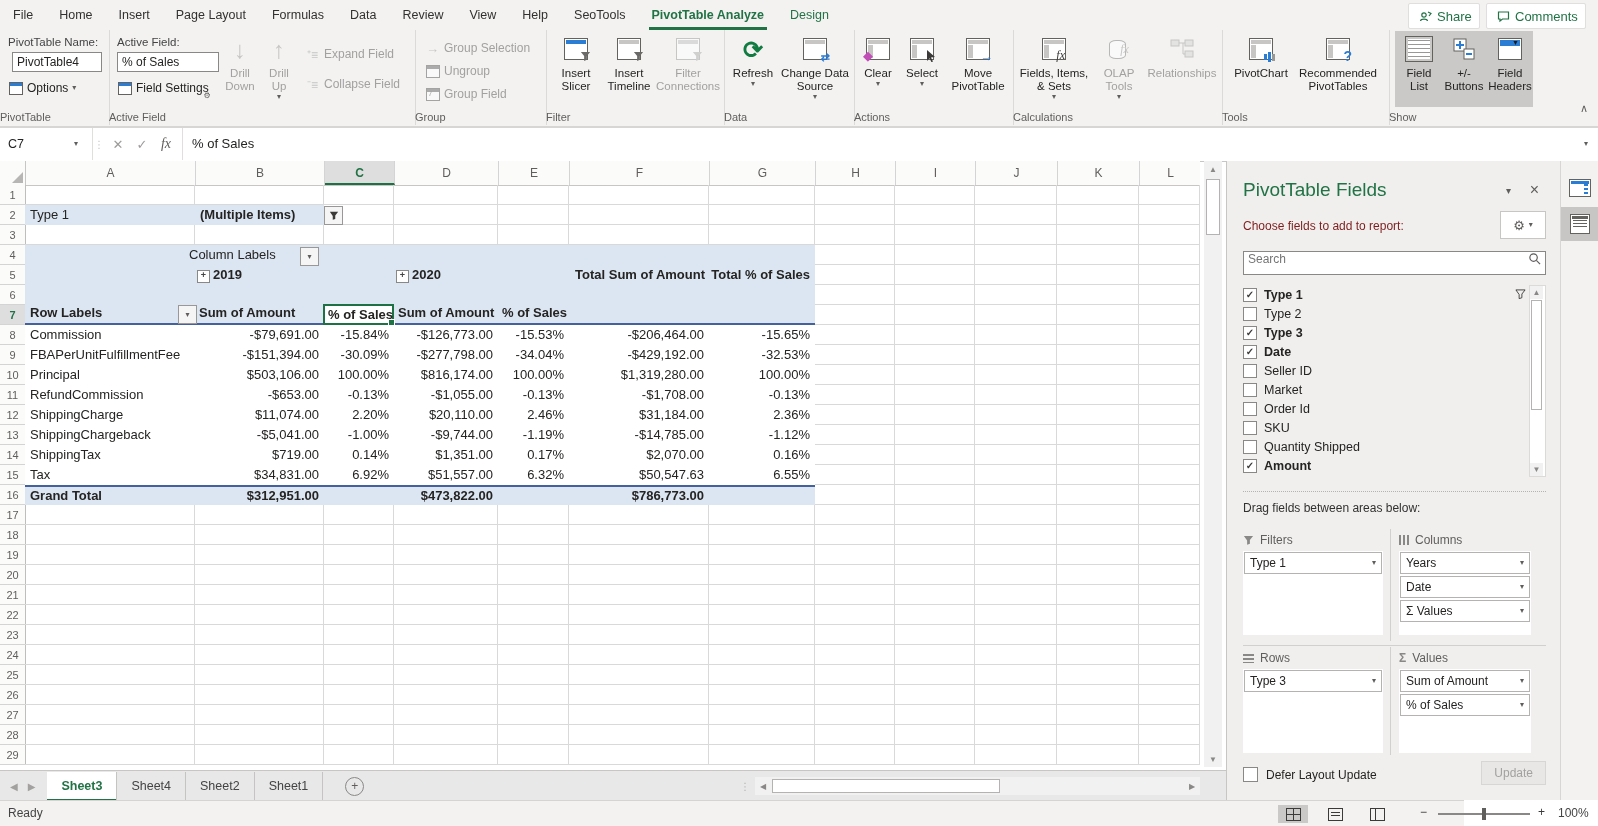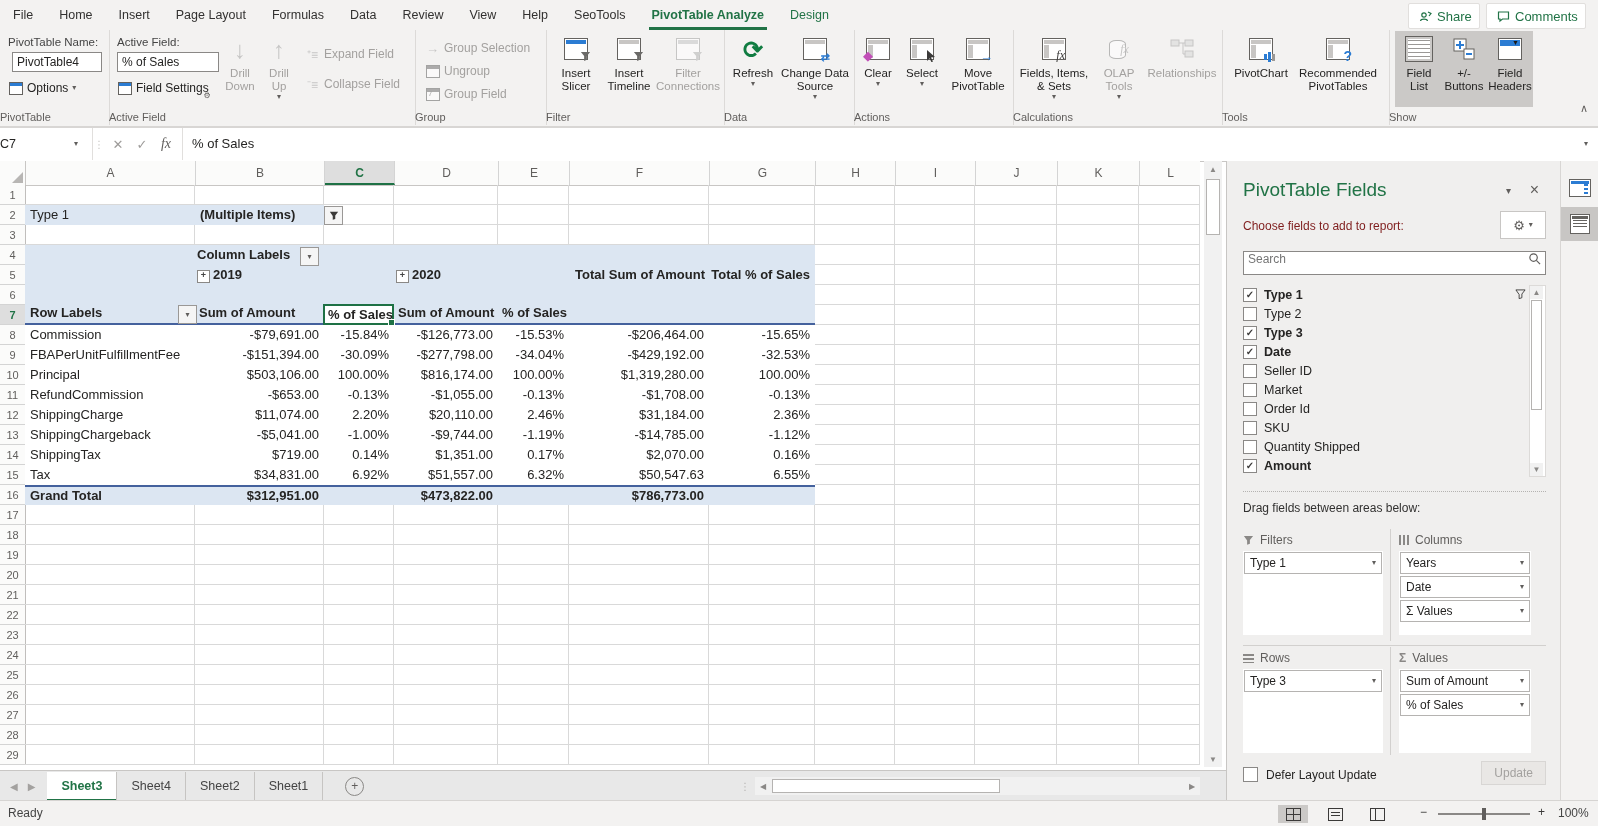--- a/index.html
+++ b/index.html
@@ -74,21 +74,21 @@
   
   .sbar{background:#F1F1F1}
   .sarrow{position:absolute;display:flex;align-items:center;justify-content:center;color:#8A8886;font-size:8px;background:#F1F1F1}
   .sthumb{position:absolute;background:#fff;border:1px solid #B5B3B1;box-sizing:border-box}
   
   #sheetbar{position:absolute;left:0;top:770px;width:1226px;height:30px;background:#E8E8E8;border-top:1px solid #C8C6C4;display:flex;align-items:center}
   .stab{height:29px;line-height:29px;padding:0 14px;font-size:12.5px;color:#444;border-right:1px solid #C6C4C2;position:relative}
   .stab.active{background:#fff;color:#217346;font-weight:bold;border-right:1px solid #C6C4C2}
   .stab.active::after{content:"";position:absolute;left:0;right:0;bottom:0;height:2px;background:#217346}
   
-  #statusbar{position:absolute;left:0;top:800px;width:1598px;height:26px;background:#F3F2F1;border-top:1px solid #D6D4D2;font-size:12px;color:#444}
+  #statusbar{position:absolute;left:0;top:800px;width:1464px;height:26px;background:#F3F2F1;border-top:1px solid #D6D4D2;font-size:12px;color:#444}
   .vicon{position:absolute;top:4px;width:30px;height:18px;display:flex;align-items:center;justify-content:center}
   
   #pane{position:absolute;left:1226px;top:161px;width:334px;height:639px;background:#F0EFEE;border-left:1px solid #C8C6C4;font-size:12px}
   #pane .inner{position:absolute;left:16px;right:15px}
   .fieldrow{display:flex;align-items:center;height:19px;gap:7px;font-size:12.5px;color:#252423}
   .fieldrow.on{font-weight:bold}
   .cb{width:12px;height:12px;border:1px solid #8A8886;background:#fff;flex:none;font-size:10px;line-height:11px;text-align:center;color:#3B3A39}
   .qhead{display:flex;align-items:center;gap:6px;color:#605E5C;font-size:12px}
   .qbox{position:absolute;background:#fff}
   .qitem{height:20px;border:1px solid #B5B3B1;background:#fff;display:flex;align-items:center;justify-content:space-between;
@@ -378,21 +378,21 @@
           </span>
         <span>Field Headers</span>
       </div>
       <div class="rcap">Show</div>
     </div>
     <div class="abs" style="left:1580px;top:72px;color:#605E5C;font-size:11px">∧</div>
   </div>
 
   <div id="fbar">
     <div id="namebox">
-      <span style="font-size:12.5px">C7</span>
+      <span style="padding-left:8px;font-size:12.5px">C7</span>
       <span class="dd" style="position:absolute;left:74px">▾</span>
     </div>
     <div class="fbtn" style="left:92px;width:14px;color:#C8C6C4;font-size:10px;letter-spacing:0">⋮</div>
     <div class="fbtn" style="left:106px">✕</div>
     <div class="fbtn" style="left:130px">✓</div>
     <div class="fbtn" style="left:154px;font-family:'Liberation Serif',serif;font-style:italic;color:#605E5C;font-size:14px">fx</div>
     <div class="abs" style="left:182px;top:0;width:1px;height:32px;background:#E1DFDD"></div>
     <div class="abs" style="left:192px;top:0;height:32px;line-height:32px;font-size:13px">% of Sales</div>
     <div class="fbtn" style="left:1574px">
         <span class="dd">▾</span>
@@ -469,21 +469,21 @@
       <span class="pvcell" style="left:5px">Type 1</span>
       <span class="pvcell" style="left:175px;font-weight:bold">(Multiple Items)</span>
     </div>
     <div class="ddbox" style="left:324px;top:45px">
       <svg width="10" height="10" viewBox="0 0 12 12">
           <path d="M1 1h10L7.5 5.5v4l-3 1v-4.5z" fill="#3B3A39"></path>
         </svg>
     </div>
 
     <div class="pvblue abs" style="left:25px;top:84px;width:790px;height:80px;border-bottom:2px solid #44619D;box-sizing:border-box">
-      <span class="pvcell" style="left:172px;top:0;font-weight:bold">Column Labels</span>
+      <span class="pvcell" style="left:164px;top:0;font-weight:normal">Column Labels</span>
       <span class="ddbox" style="left:275px;top:2px">
           <span class="dd">▾</span>
         </span>
       <span class="pvcell" style="left:172px;top:20px;font-weight:bold"><span class="expbox">+</span><span>2019</span></span>
       <span class="pvcell" style="left:371px;top:20px;font-weight:bold"><span class="expbox">+</span><span>2020</span></span>
       <span class="pvcell" style="left:544px;top:20px;width:136px;text-align:right;font-weight:bold">Total Sum of Amount</span>
       <span class="pvcell" style="left:684px;top:20px;width:101px;text-align:right;font-weight:bold">Total % of Sales</span>
       <span class="pvcell" style="left:5px;top:58px;font-weight:bold">Row Labels</span>
       <span class="ddbox" style="left:153px;top:60px">
           <span class="dd">▾</span>

